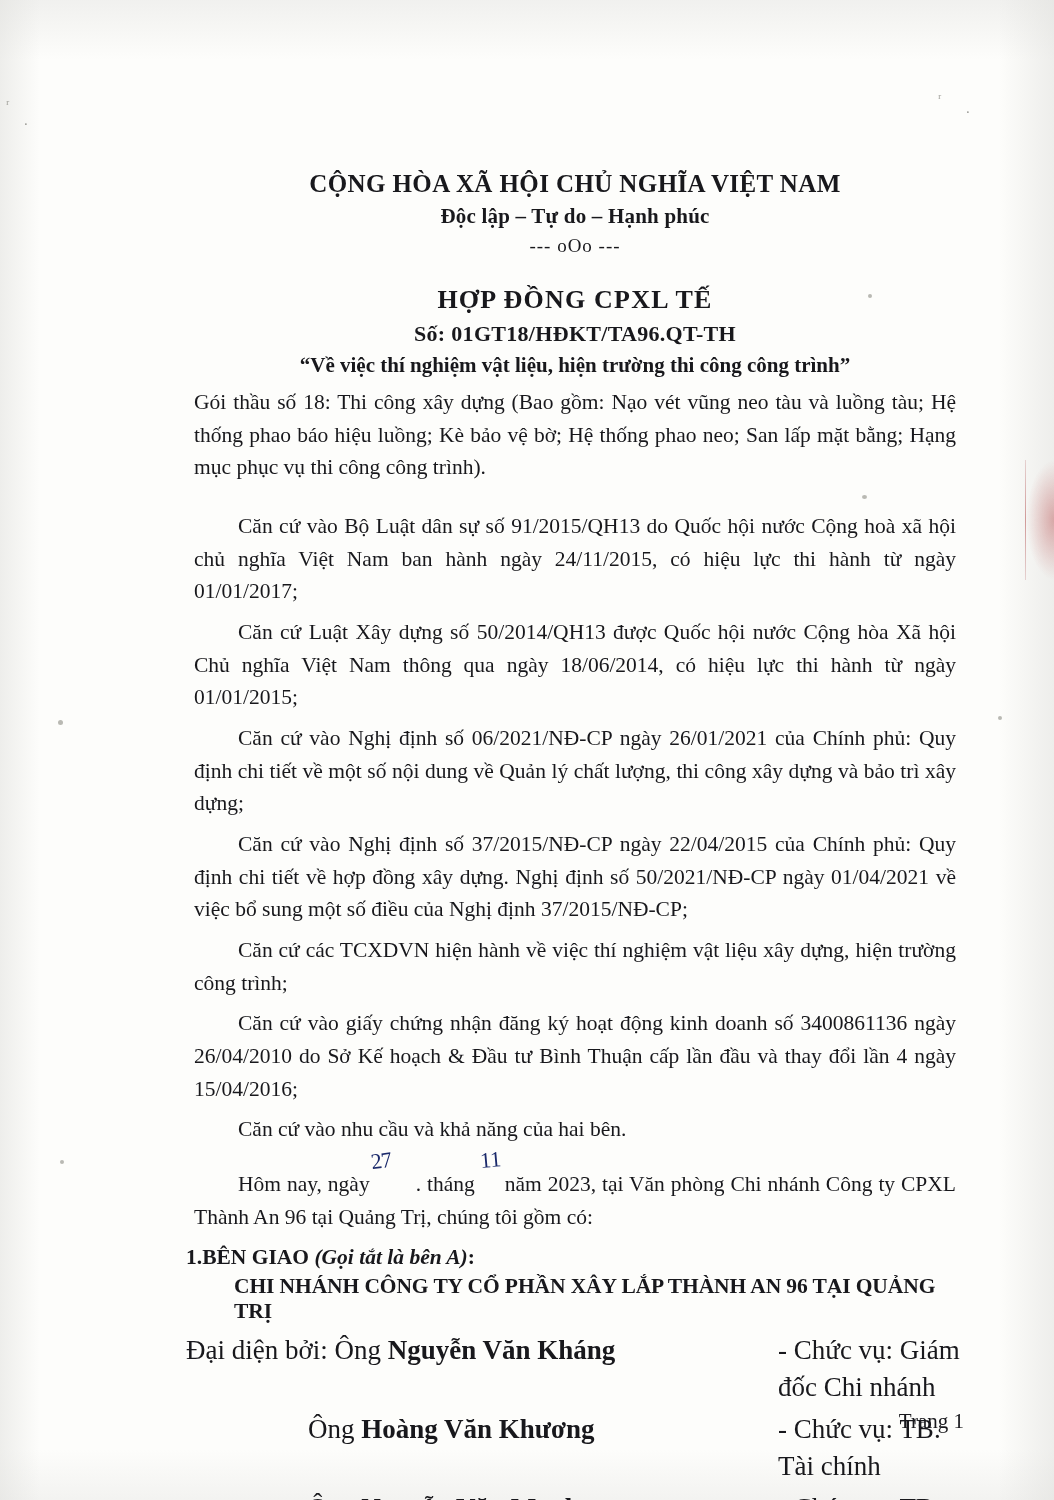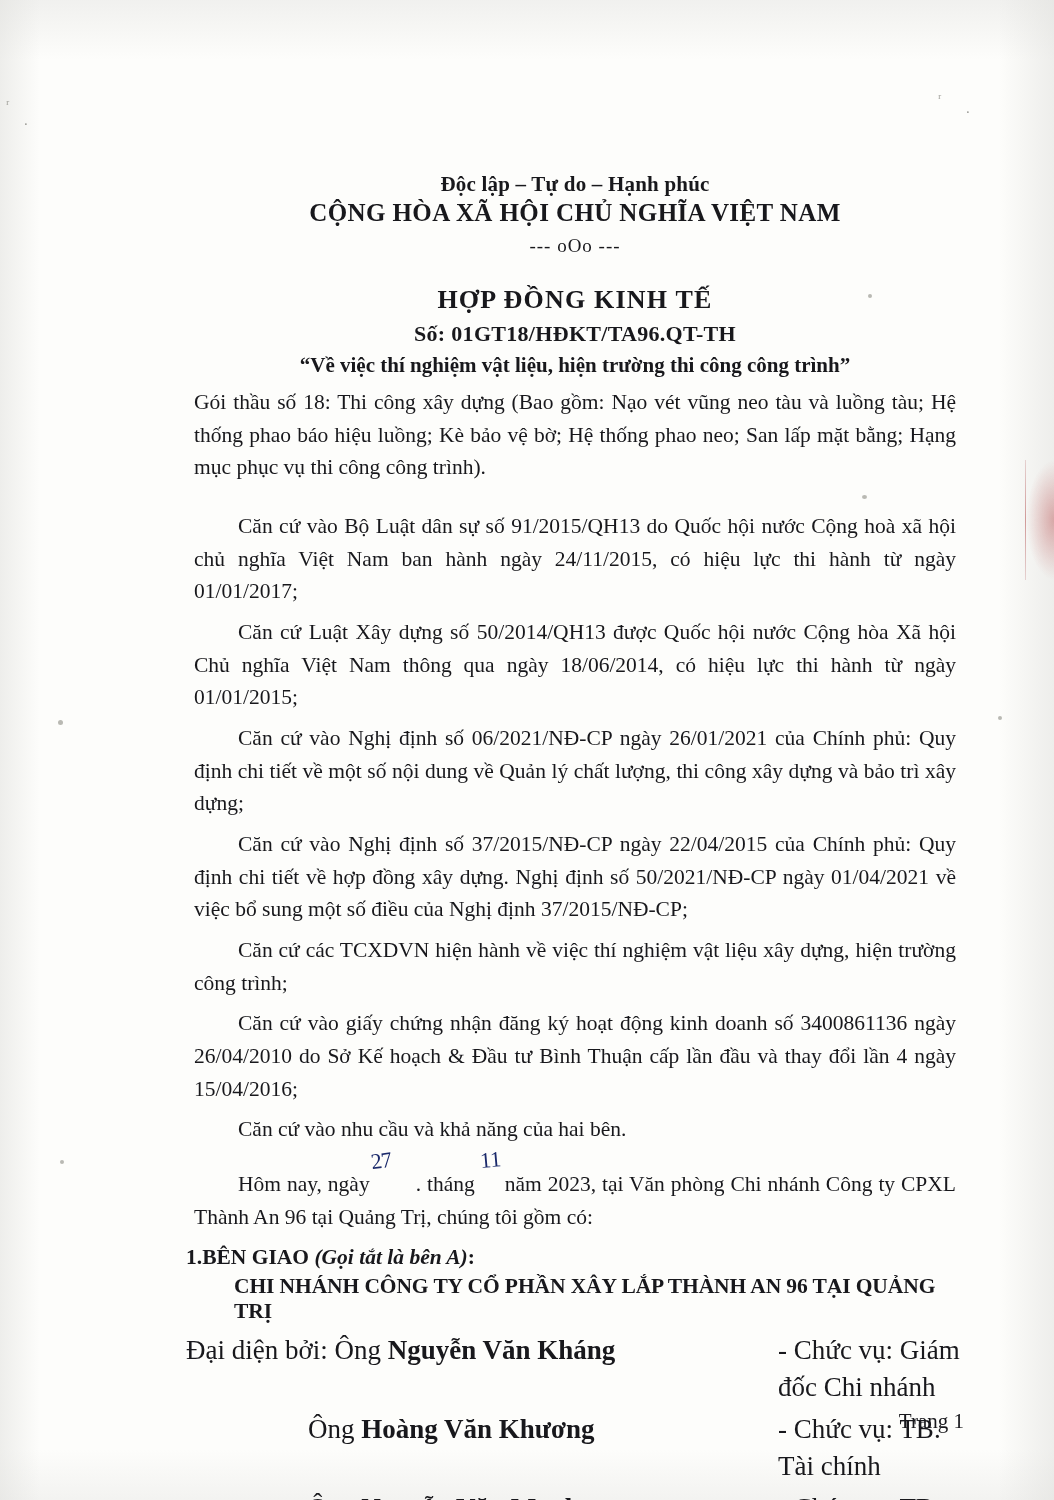--- a/index.html
+++ b/index.html
@@ -163,25 +163,25 @@
   <span class="mark" style="left:938px; top:90px;">ʳ</span>
   <span class="mark" style="left:966px; top:100px;">.</span>
   <span class="speck" style="left:58px; top:720px; width:5px; height:5px;"></span>
   <span class="speck" style="left:998px; top:716px; width:4px; height:4px;"></span>
   <span class="speck" style="left:60px; top:1160px; width:4px; height:4px;"></span>
   <span class="speck" style="left:868px; top:294px; width:4px; height:4px;"></span>
   <span class="speck" style="left:862px; top:495px; width:5px; height:4px;"></span>
 
   <div class="content">
 
+    <div class="center t-head1">CỘNG HÒA XÃ HỘI CHỦ NGHĨA VIỆT NAM</div>
     <div class="center t-head2">Độc lập – Tự do – Hạnh phúc</div>
-    <div class="center t-head1">CỘNG HÒA XÃ HỘI CHỦ NGHĨA VIỆT NAM</div>
     <div class="center t-ooo">--- oOo ---</div>
 
-    <div class="center t-title">HỢP ĐỒNG KINH TẾ</div>
+    <div class="center t-title">HỢP ĐỒNG CPXL TẾ</div>
     <div class="center t-number">Số: 01GT18/HĐKT/TA96.QT-TH</div>
     <div class="center t-subject">“Về việc thí nghiệm vật liệu, hiện trường thi công công trình”</div>
 
     <p class="body para-gap-lg">Gói thầu số 18: Thi công xây dựng (Bao gồm: Nạo vét vũng neo tàu và luồng tàu; Hệ thống phao báo hiệu luồng; Kè bảo vệ bờ; Hệ thống phao neo; San lấp mặt bằng; Hạng mục phục vụ thi công công trình).</p>
 
     <p class="body indent" style="margin-top:26px;">Căn cứ vào Bộ Luật dân sự số 91/2015/QH13 do Quốc hội nước Cộng hoà xã hội chủ nghĩa Việt Nam ban hành ngày 24/11/2015, có hiệu lực thi hành từ ngày 01/01/2017;</p>
     <p class="body indent">Căn cứ Luật Xây dựng số 50/2014/QH13 được Quốc hội nước Cộng hòa Xã hội Chủ nghĩa Việt Nam thông qua ngày 18/06/2014, có hiệu lực thi hành từ ngày 01/01/2015;</p>
     <p class="body indent">Căn cứ vào Nghị định số 06/2021/NĐ-CP ngày 26/01/2021 của Chính phủ: Quy định chi tiết về một số nội dung về Quản lý chất lượng, thi công xây dựng và bảo trì xây dựng;</p>
     <p class="body indent">Căn cứ vào Nghị định số 37/2015/NĐ-CP ngày 22/04/2015 của Chính phủ: Quy định chi tiết về hợp đồng xây dựng. Nghị định số 50/2021/NĐ-CP ngày 01/04/2021 về việc bổ sung một số điều của Nghị định 37/2015/NĐ-CP;</p>
     <p class="body indent">Căn cứ các TCXDVN hiện hành về việc thí nghiệm vật liệu xây dựng, hiện trường công trình;</p>

